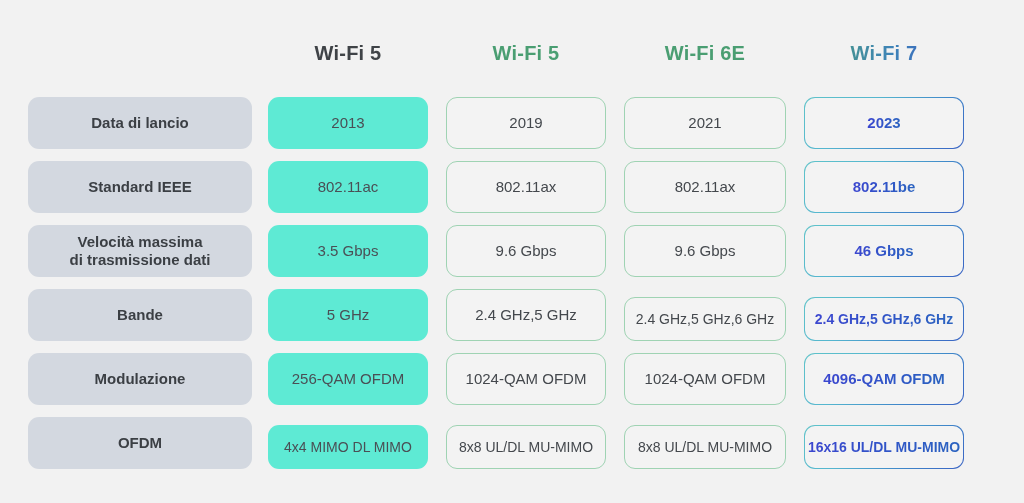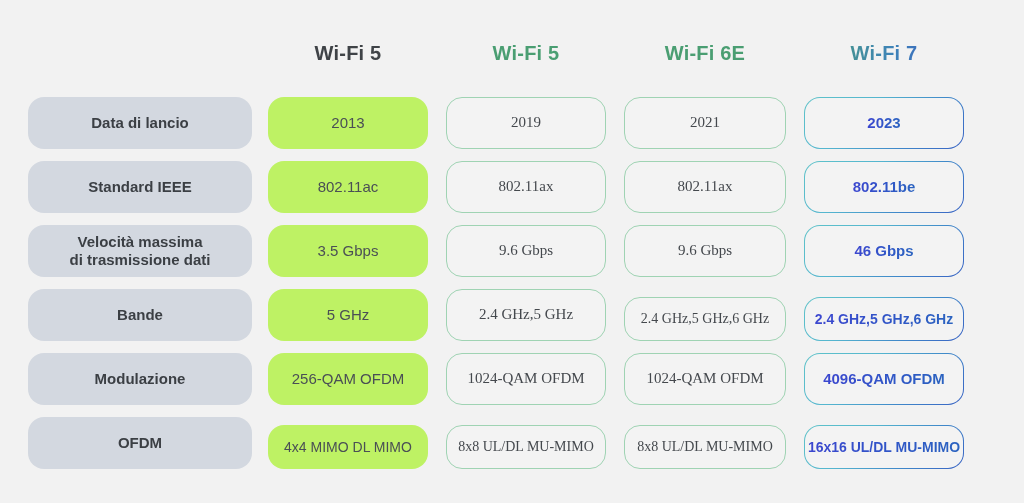--- a/index.html
+++ b/index.html
@@ -53,21 +53,21 @@
     -webkit-background-clip: text;
     background-clip: text;
     color: transparent;
     -webkit-text-fill-color: transparent;
   }
 
   .spacer { }
 
   
   .cell {
-    border-radius: 16px;
+    border-radius: 11px;
     display: flex;
     align-items: center;
     justify-content: center;
     text-align: center;
     box-sizing: border-box;
     padding: 0 6px;
     line-height: 1.18;
   }
 
   
@@ -77,34 +77,33 @@
     font-size: 15px;
     font-weight: bold;
   }
   .cell-label .two-line {
     display: block;
     white-space: pre-line;
   }
 
   
   .cell-v5 {
-    background: #bef264;
+    background: #5eead4;
     color: #4a4f55;
     font-size: 15px;
     font-weight: normal;
   }
 
   
   .cell-green {
     background: #f3f3f3;
     border: 1.4px solid #9fd3b3;
     color: #44484d;
     font-size: 15px;
     font-weight: normal;
-    font-family: Liberation Serif, serif;
   }
 
   
   .cell-blue {
     position: relative;
     background: #f3f3f3;
     color: #3344c8;
     font-size: 15px;
     font-weight: bold;
     border: 1.6px solid transparent;

